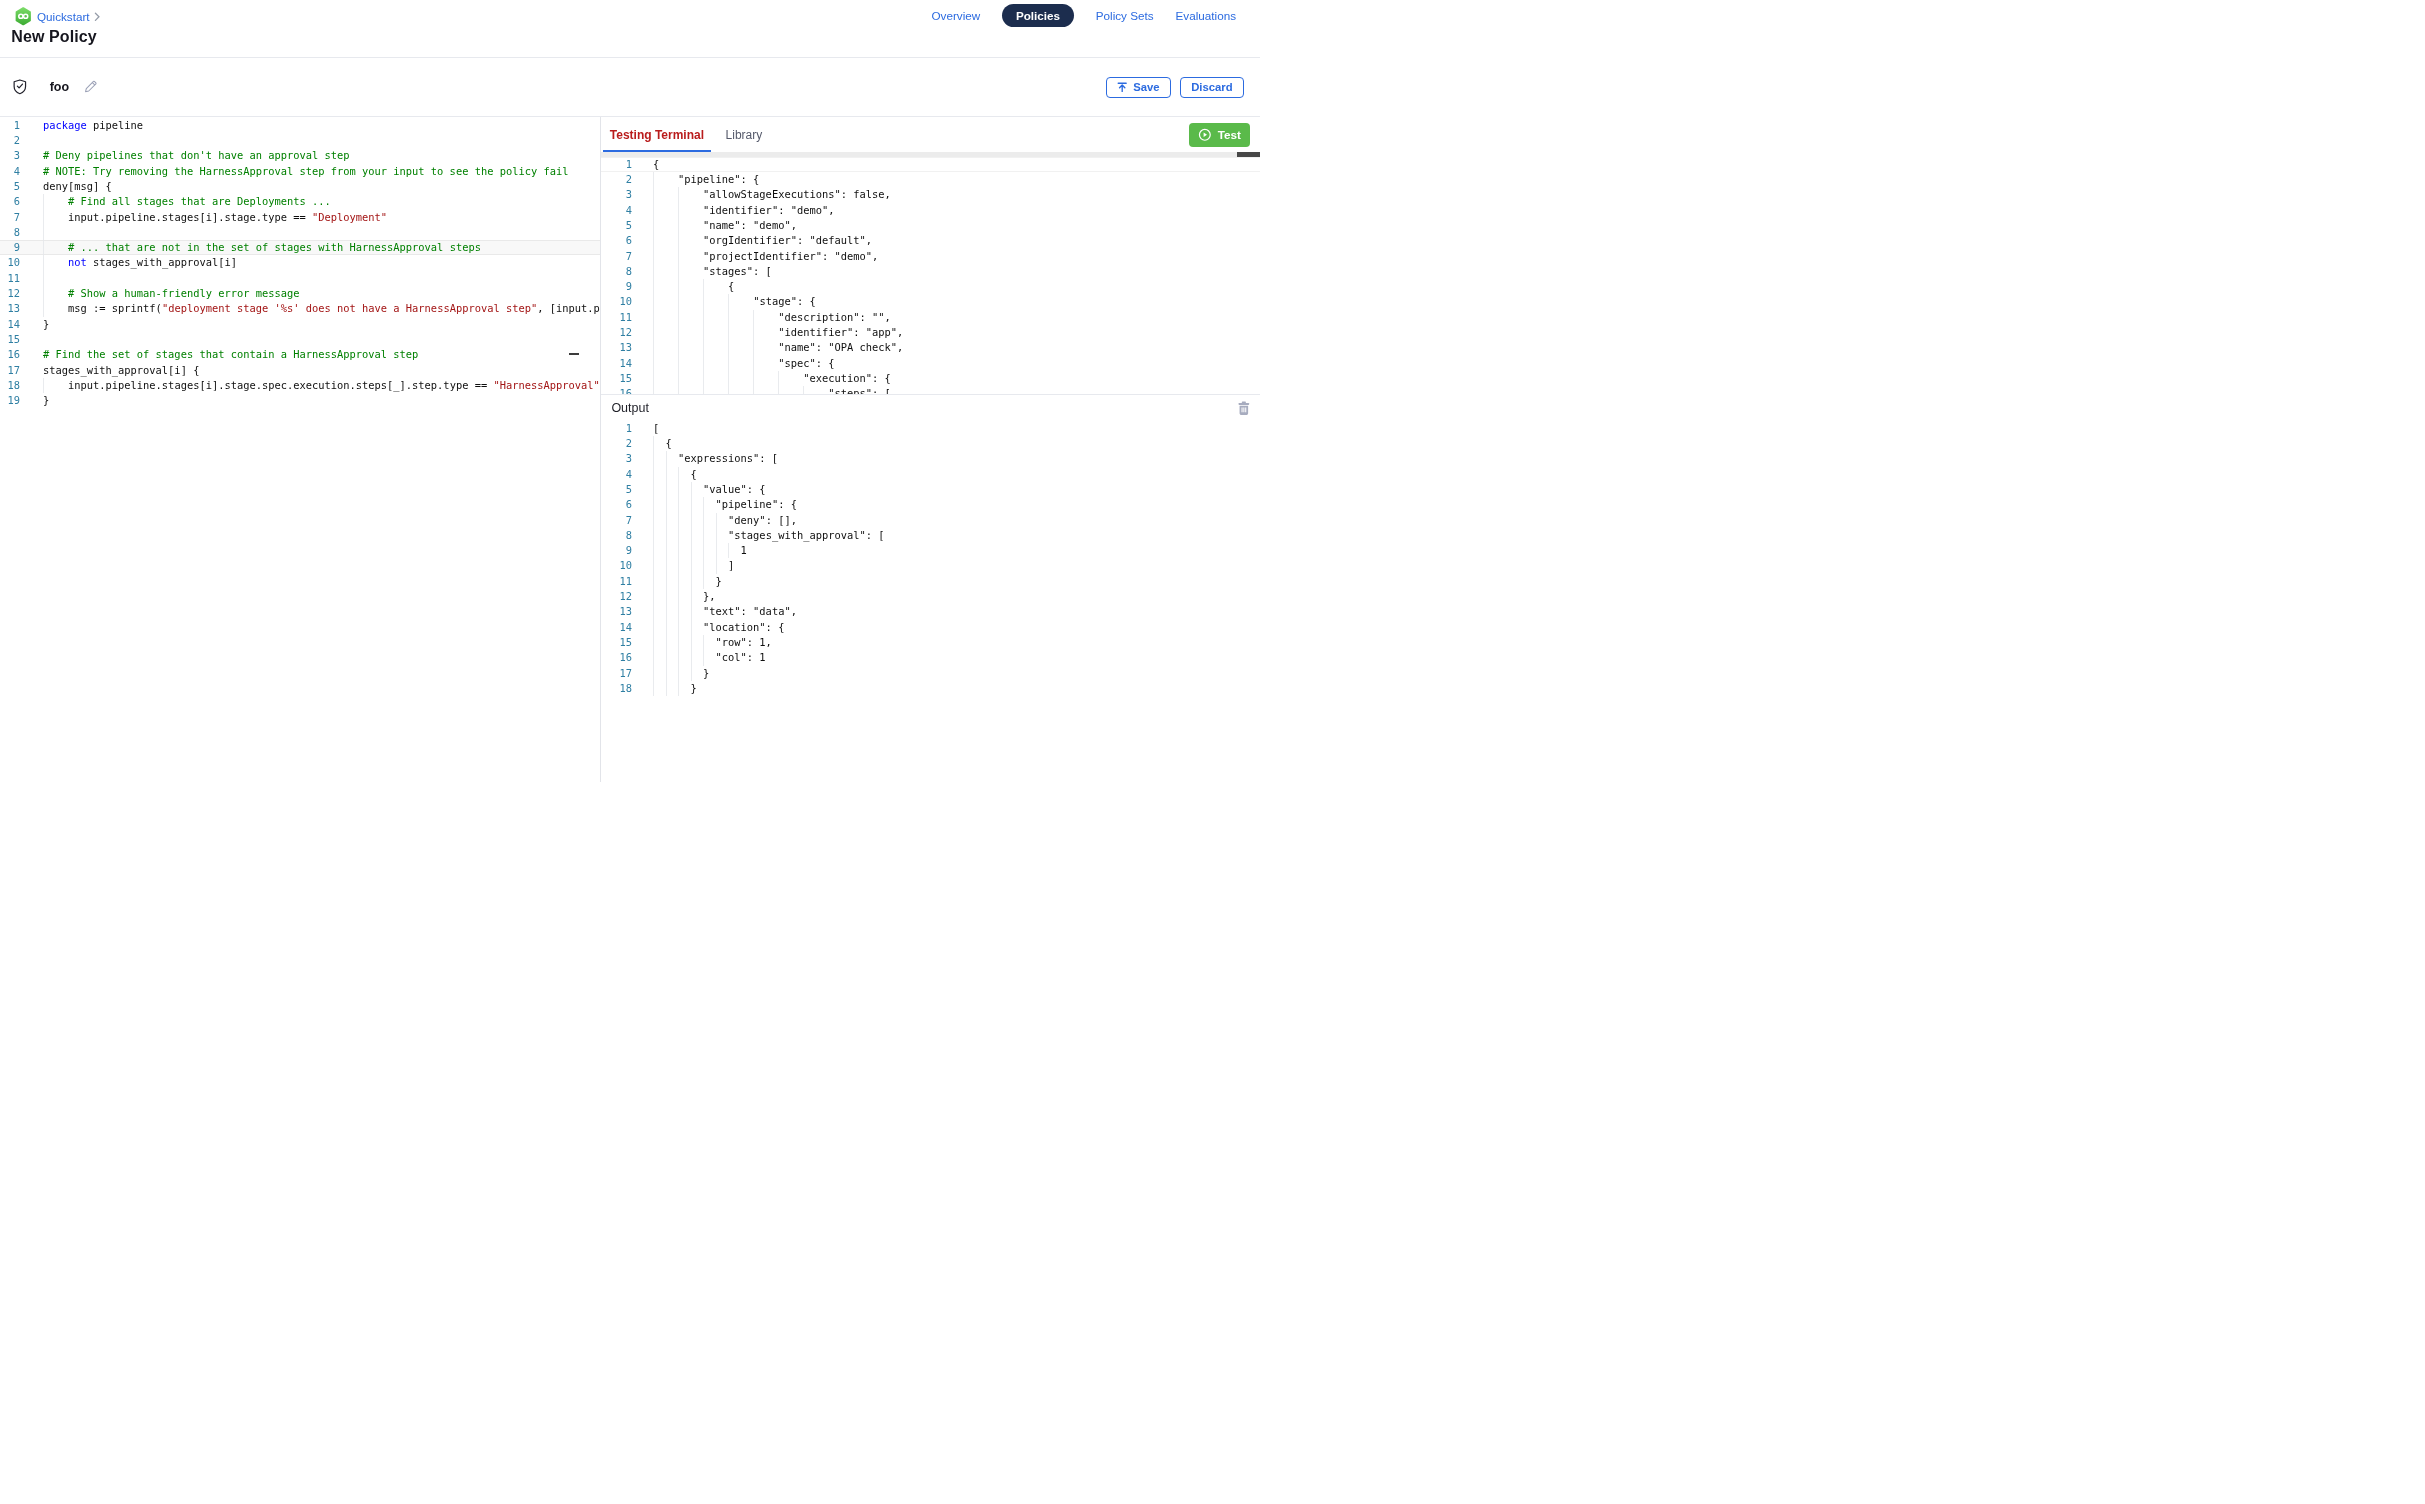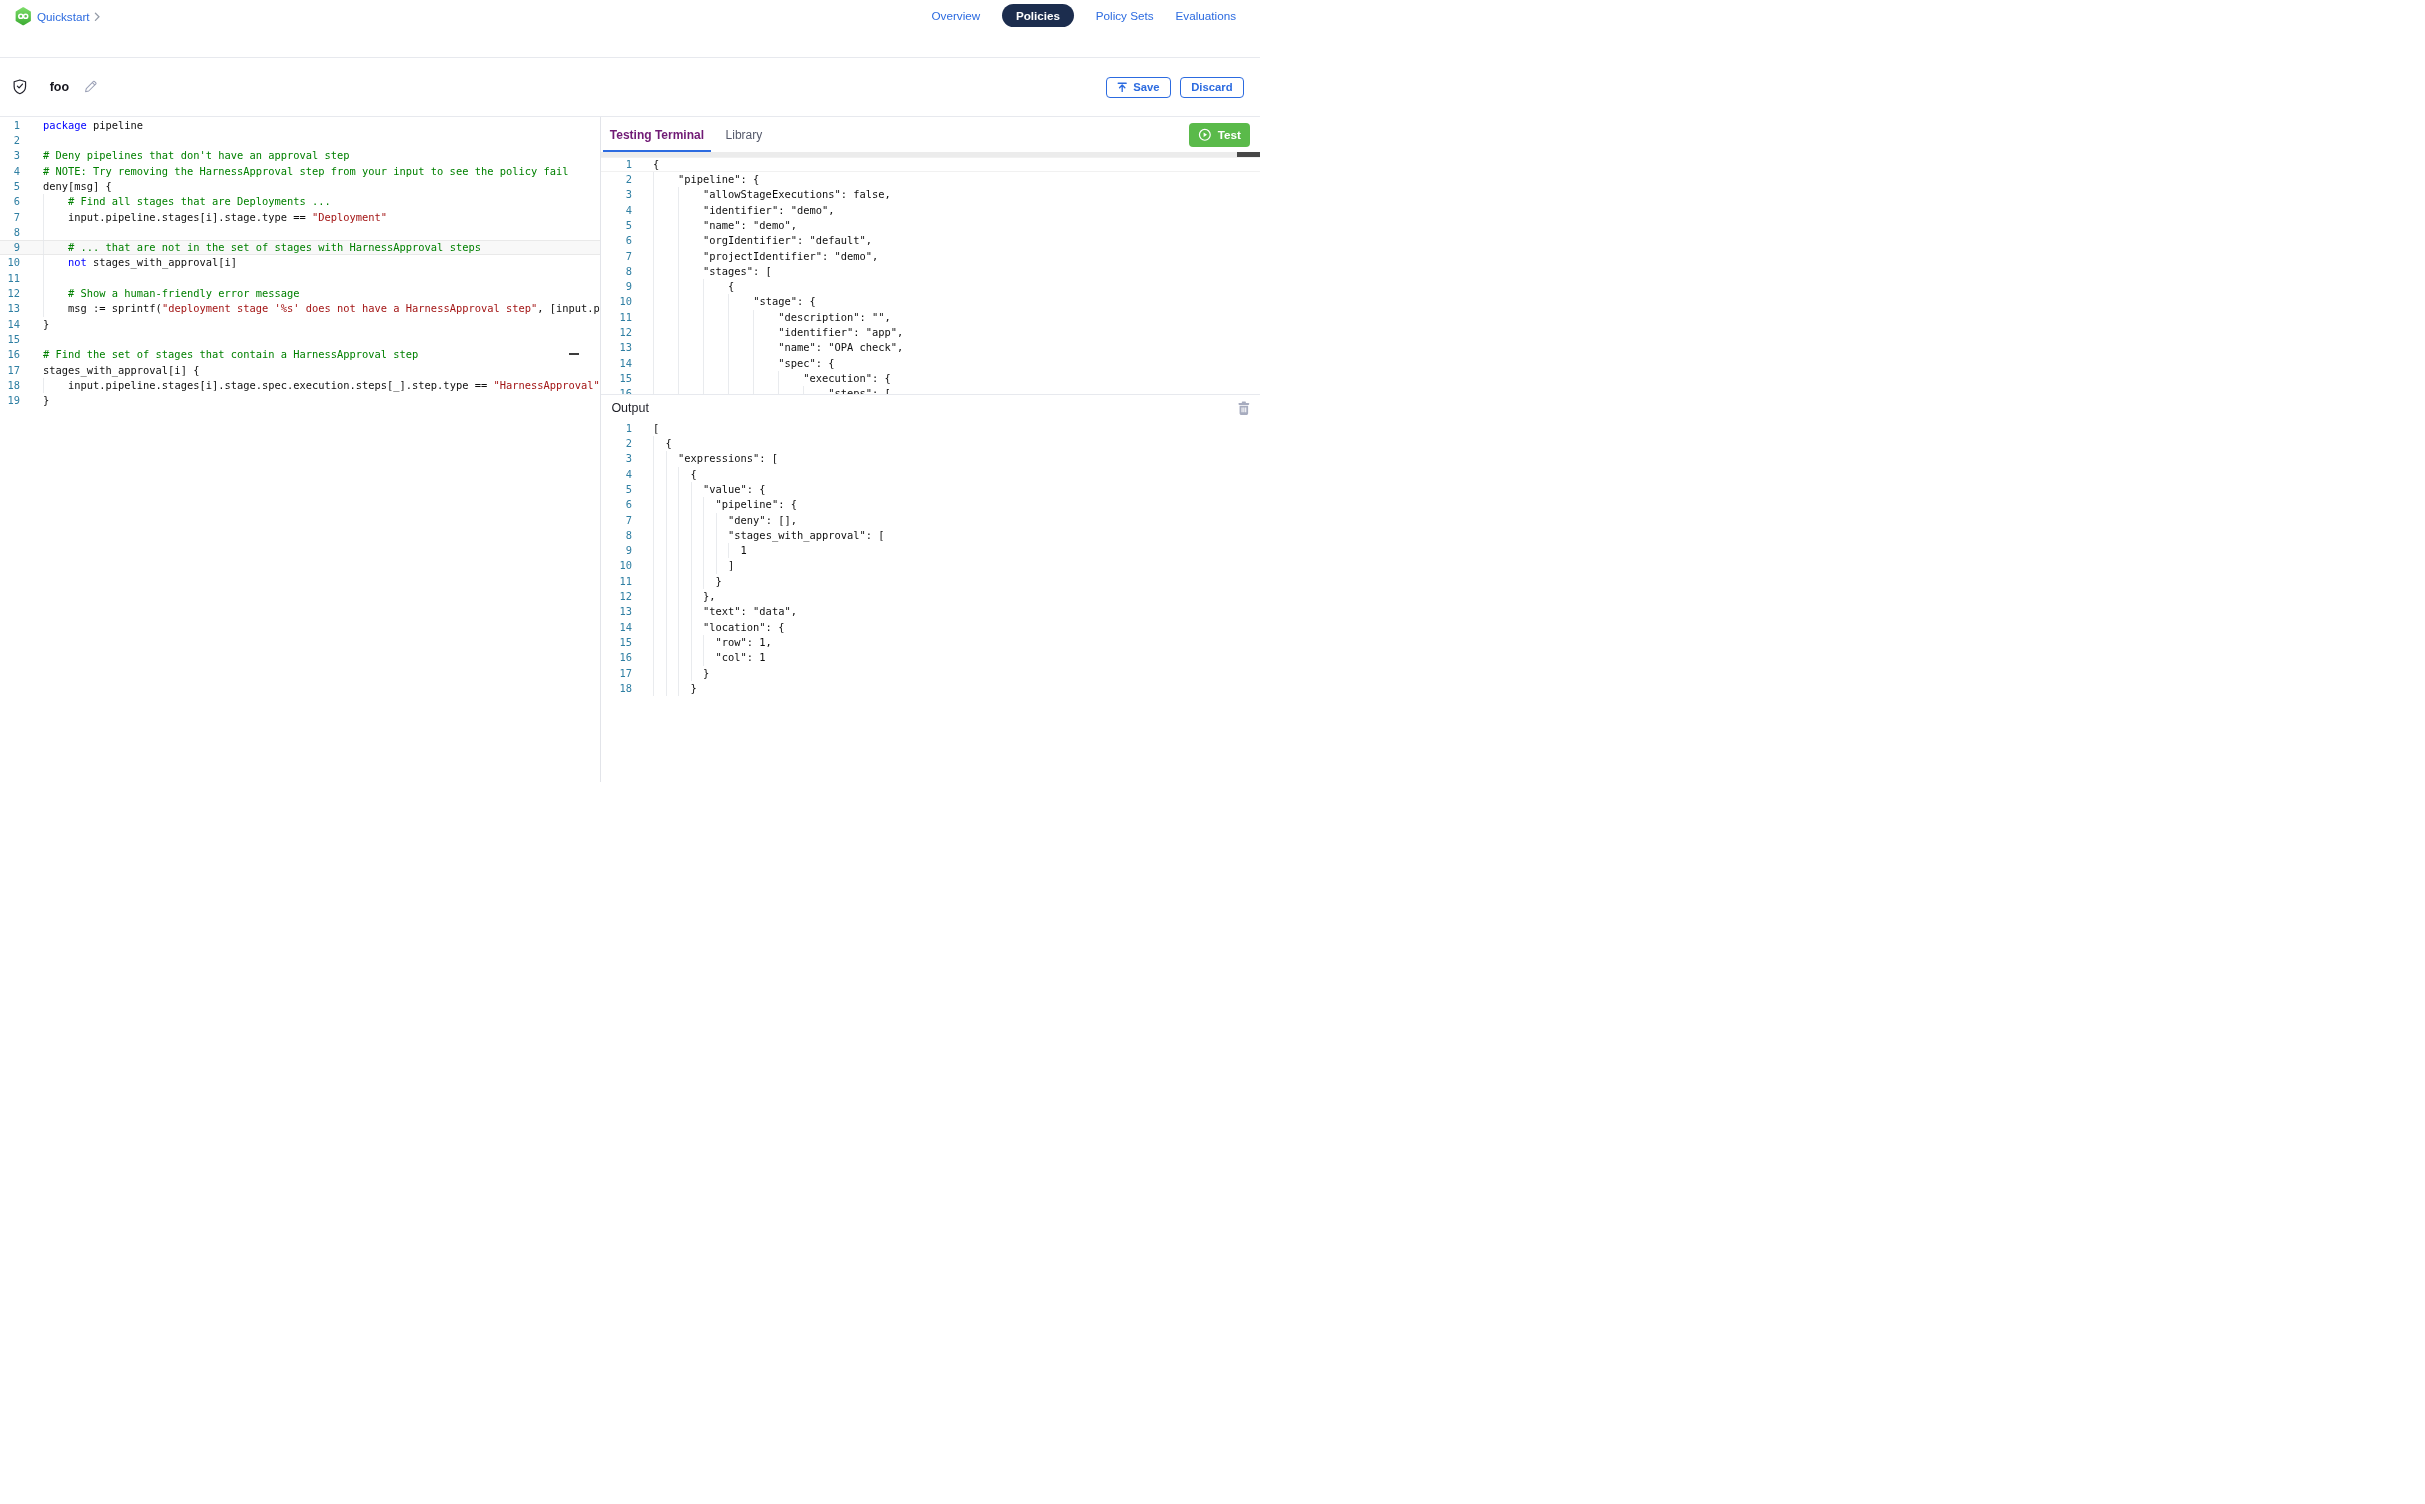--- a/index.html
+++ b/index.html
@@ -44,21 +44,21 @@
   .rego .ln{width:20px;margin-right:23px;}
   .json .ln{width:31px;margin-right:21px;}
   .cl.hl{background:#f8f8f8;box-shadow:inset 0 0.8px 0 #e4e4e4, inset 0 -0.8px 0 #e4e4e4;}
   .cl.cur{box-shadow:inset 0 0.8px 0 #ededed, inset 0 -0.8px 0 #ededed;}
   .ruler-dash{position:absolute;top:236px;right:21px;width:10.4px;height:2.4px;background:#3c3c3c;}
 
   
   .tabbar{height:35px;display:flex;align-items:center;padding-left:1.6px;flex:none;}
   .tab{position:relative;height:100%;display:flex;align-items:center;padding:0 7.2px;cursor:pointer;
        font-size:12px;color:#555a6b;}
-  .tab.active{font-weight:700;color:#701a75;}
+  .tab.active{font-weight:700;color:#b91c1c;}
   .tab.active::after{content:"";position:absolute;left:0;right:0;bottom:0;height:2.4px;background:var(--accent_blue,#2c6be0);}
   .tab + .tab{margin-left:7.2px;}
   .test-btn{margin-left:auto;margin-right:9.6px;display:inline-flex;align-items:center;gap:5.6px;height:24px;
       padding:0 9.6px;background:var(--test_green,#5aba4a);color:#fff;border:none;border-radius:4px;
       font-size:11.7px;font-weight:700;font-family:inherit;cursor:pointer;}
 
   .input-head{height:33px;flex:none;background:var(--input_bar,#ebf6fc);display:flex;align-items:center;
       padding:0 9.6px 0 10.4px;box-sizing:border-box;}
   .section-label{font-size:12.5px;color:#1e1f27;font-weight:500;}
   .input-head .right-icons{margin-left:auto;display:flex;align-items:center;gap:10.4px;}
@@ -99,20 +99,21 @@
           </defs>
         <path d="M12 1.6l8.6 5v10.8l-8.6 5-8.6-5V6.6z" fill="url(#lg)" stroke="url(#lg)" stroke-width="2.6" stroke-linejoin="round"></path>
         <circle cx="8.9" cy="12" r="2.7" fill="none" stroke="#fff" stroke-width="2"></circle>
         <circle cx="15.1" cy="12" r="2.7" fill="none" stroke="#fff" stroke-width="2"></circle>
       </svg>
       <a class="crumb-link">Quickstart</a>
       <svg width="6.4" height="9.6" viewBox="0 0 8 12">
         <path d="M1.8 1.5L6.2 6 1.8 10.5" fill="none" stroke="#959ca8" stroke-width="1.6" stroke-linecap="round"></path>
       </svg>
     </div>
+    <h1 class="page-title">New Policy</h1>
     <nav class="top-nav">
       <a class="nav-link">Overview</a>
       <a class="nav-link pill">Policies</a>
       <a class="nav-link">Policy Sets</a>
       <a class="nav-link">Evaluations</a>
     </nav>
   </header>
 
   <div class="toolbar">
     <svg width="13.7" height="15.3" viewBox="0 0 17 19">

